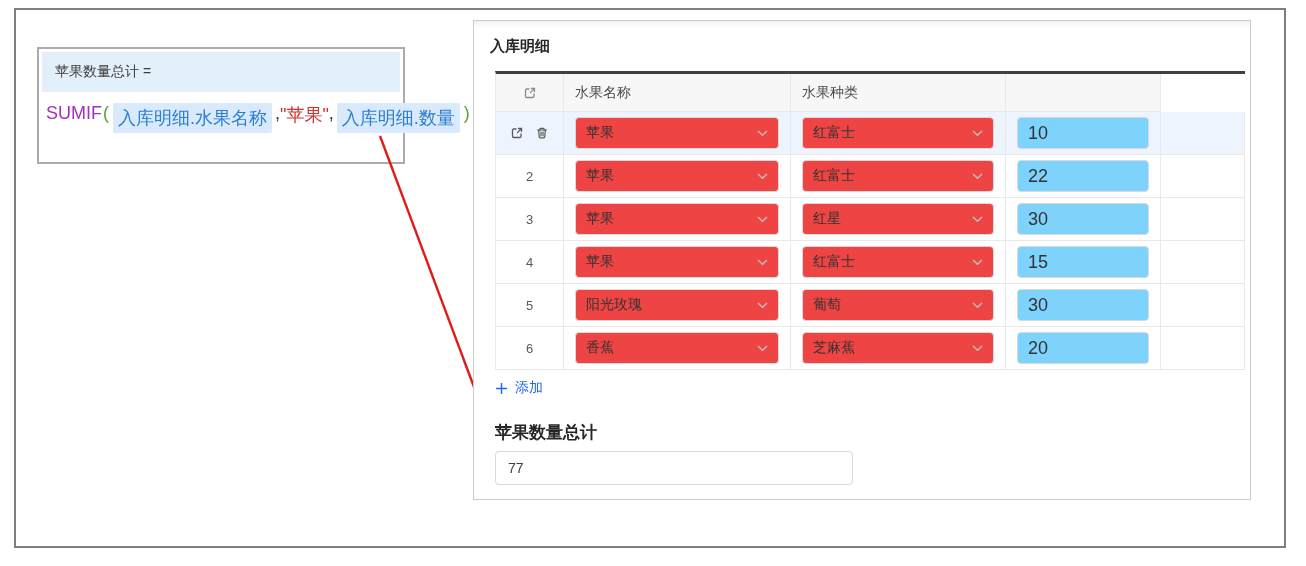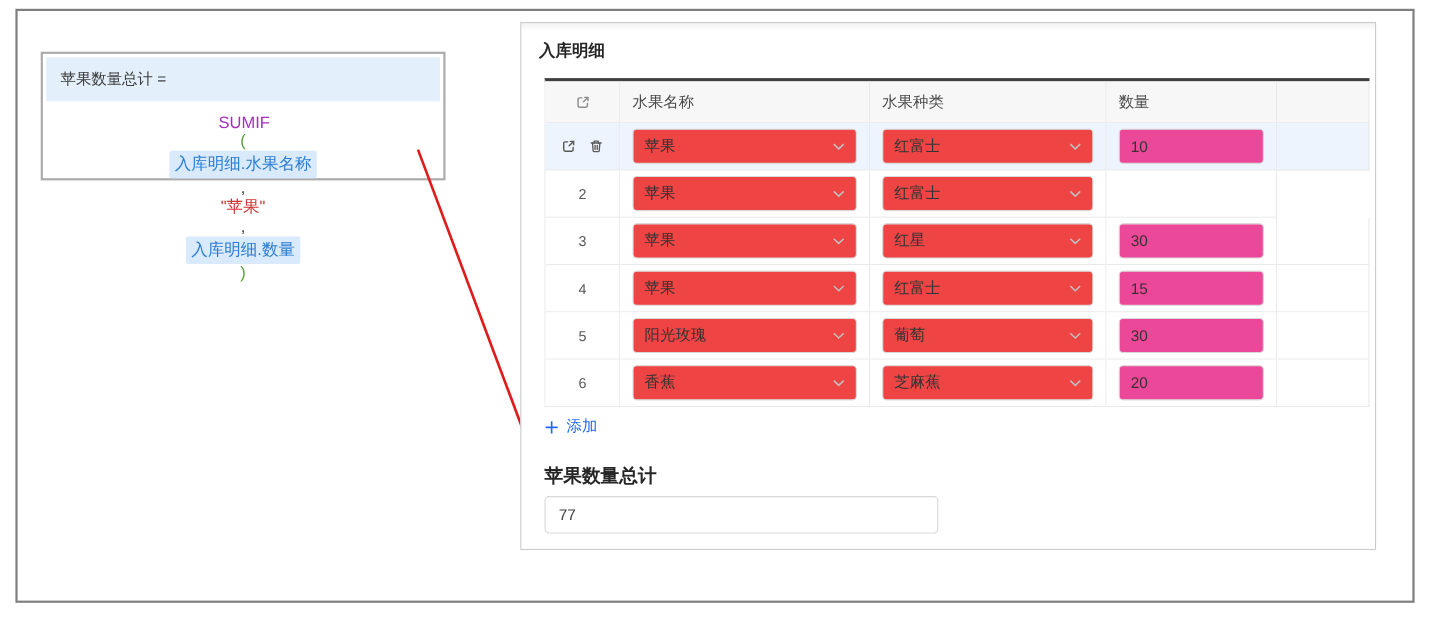--- a/index.html
+++ b/index.html
@@ -8,22 +8,22 @@
 
   
   .frame { position:absolute; left:14px; top:8px; width:1272px; height:540px;
            border:2px solid #7e7e7e; }
 
   
   .formula-box { position:absolute; left:37px; top:47px; width:368px; height:117px;
                  background:#fff; border:2px solid #ababab; }
   .formula-header { margin:3px 3px 0 3px; background:#e3f0fb; padding:11px 13px;
                     font-size:14px; color:#3c3c3c; }
-  .formula-line { padding:11px 5px; font-size:15px; display:flex; align-items:center;
-                  white-space:nowrap;flex-direction:column; }
+  .formula-line { padding:11px 5px; font-size:18px; display:flex; align-items:flex-start;
+                  white-space:nowrap; }
   .tok-fn     { color:#a42ebe; margin-left:2px; }
   .tok-paren  { color:#5ba13c; margin:0 1px; }
   .tok-chip   { background:#d8eafc; color:#2b7cd3; padding:3px 5px; border-radius:2px;
                 margin:0 3px; }
   .tok-comma  { color:#333; }
   .tok-str    { color:#cf3333; }
 
   
   .arrow-overlay { position:absolute; left:0; top:0; width:1306px; height:566px;
                    pointer-events:none; }
@@ -50,22 +50,22 @@
 
   .row-index { font-size:13px; color:#595959; }
   .row-actions { display:none; align-items:center; gap:11px; }
   .trow.hovered .row-actions { display:flex; }
   .icon-btn { display:flex; align-items:center; cursor:pointer; }
 
   .select { width:100%; height:32px; border:1px solid #d9d9d9; border-radius:4px;
             background:#ef4444; display:flex; align-items:center; justify-content:space-between;
             padding:0 10px; font-size:14px; color:#333; cursor:pointer; }
   .inputbox { width:100%; height:32px; border:1px solid #d9d9d9; border-radius:4px;
-              background:#ec4899; display:flex; align-items:center; padding:0 10px;
-              font-size:14px; color:#333; }
+              background:#7dd3fc; display:flex; align-items:center; padding:0 10px;
+              font-size:18px; color:#333; }
 
   .add-row { position:absolute; left:21px; top:358px; display:flex; align-items:center;
              gap:7px; color:#2468f2; font-size:14px; cursor:pointer; }
 
   .total-label { position:absolute; left:21px; top:400px; font-weight:bold;
                  font-size:17px; color:#262626; }
   .total-input { position:absolute; left:21px; top:430px; width:358px; height:34px;
                  border:1px solid #d9d9d9; border-radius:4px; background:#fff;
                  display:flex; align-items:center; padding:0 12px; font-size:14px; color:#404040; }
 </style>
@@ -110,21 +110,20 @@
           <span class="icon-btn">
             <svg width="14" height="14" viewBox="0 0 14 14" fill="none" stroke="#8c8c8c" stroke-width="1.3" stroke-linecap="round">
               <path d="M6 3 H3.8 C3 3 2.5 3.5 2.5 4.3 V10.2 C2.5 11 3 11.5 3.8 11.5 H9.7 C10.5 11.5 11 11 11 10.2 V8"></path>
               <path d="M8.5 2.5 H11.5 V5.5"></path>
               <path d="M11.2 2.8 L7.4 6.6"></path>
             </svg>
           </span>
         </div>
         <div class="tcell">水果名称</div>
         <div class="tcell">水果种类</div>
-        <div class="tcell">数量</div>
         <div class="tcell"></div>
       </div>
 
       <div class="tbody">
 
       <div class="trow hovered">
             <div class="tcell center">
 
               <span class="row-actions">
                 <span class="icon-btn">
@@ -182,20 +181,25 @@
               </div>
             </div>
             <div class="tcell">
               <div class="select">
                 <span>红富士</span>
                 <svg width="11" height="7" viewBox="0 0 11 7" fill="none">
                   <path d="M1 1 L5.5 5.3 L10 1" stroke="#bfbfbf" stroke-width="1.4"></path>
                 </svg>
               </div>
             </div>
+            <div class="tcell">
+              <div class="inputbox">
+                <span>22</span>
+              </div>
+            </div>
             <div class="tcell"></div>
           </div>
           <div class="trow">
             <div class="tcell center">
               <span class="row-index">3</span>
 
             </div>
             <div class="tcell">
               <div class="select">
                 <span>苹果</span>

